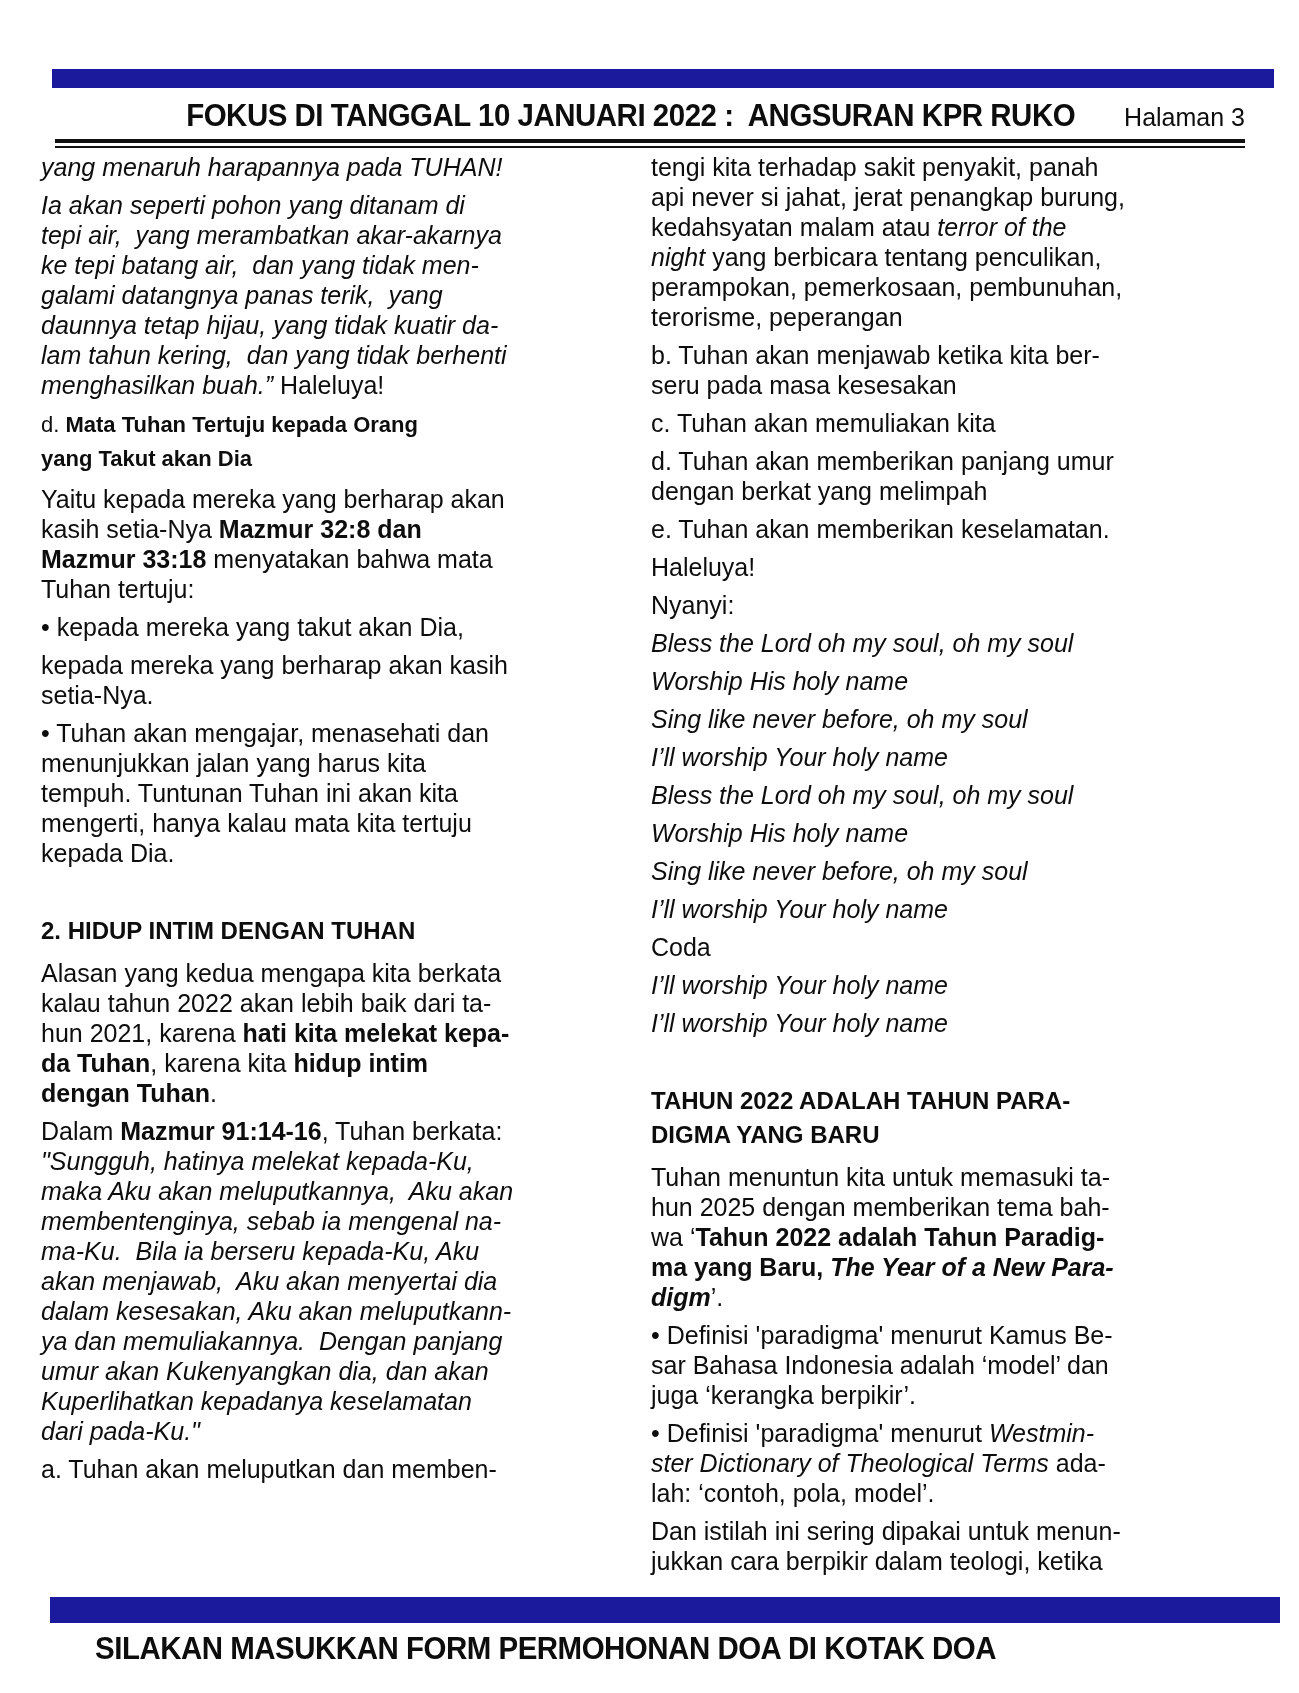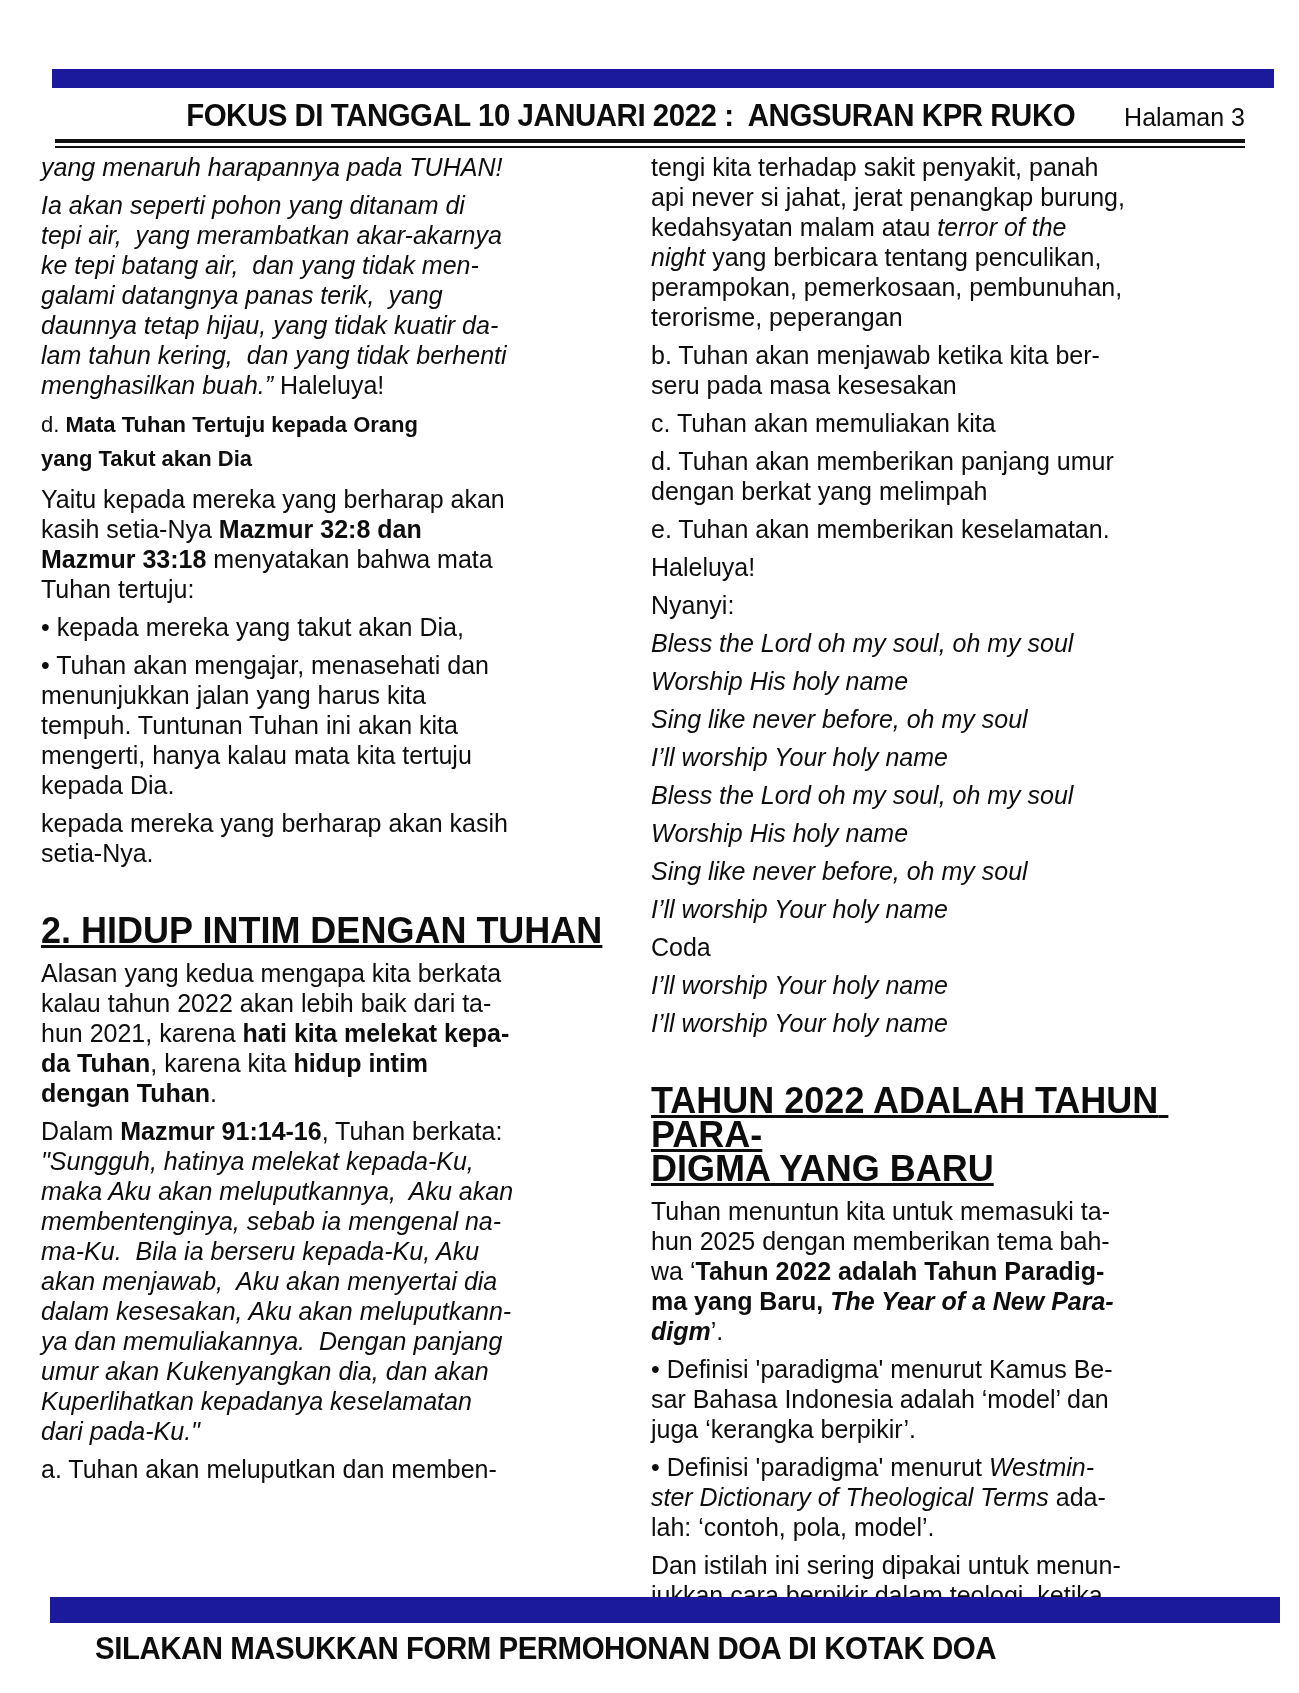--- a/index.html
+++ b/index.html
@@ -31,21 +31,21 @@
   .columns {
     position:absolute; left:41px; top:152px; width:1203px;
     display:flex; gap:44px; align-items:flex-start;
   }
   .col-left  { width:566px; }
   .col-right { width:593px; }
   .para, .h2, .h3 {
     margin:0 0 8px 0; font-size:25px; line-height:30px;
     white-space:pre-wrap;
   }
-  .h2 { font-weight:bold; font-size:36px; line-height:34px; margin:4px 0 10px 0;text-decoration:underline; }
+  .h2 { font-weight:bold; font-size:24px; line-height:34px; margin:4px 0 10px 0; }
   .h3 { font-size:22px; line-height:34px; margin:4px 0 8px 0; }
   .h3 .bd { font-weight:bold; }
   .it { font-style:italic; }
   .bd { font-weight:bold; }
   .bdit { font-weight:bold; font-style:italic; }
   .vgap { height:34px; }
   .footer-bar {
     position:absolute; left:50px; top:1597px; width:1230px; height:26px;
     background:#1b1a9c;
   }
@@ -78,27 +78,27 @@
 daunnya tetap hijau, yang tidak kuatir da-
 lam tahun kering,  dan yang tidak berhenti
 menghasilkan buah.” </span><span>Haleluya!</span></p>
       <p class="h3"><span>d. </span><span class="bd">Mata Tuhan Tertuju kepada Orang
 yang Takut akan Dia</span></p>
       <p class="para"><span>Yaitu kepada mereka yang berharap akan
 kasih setia-Nya </span><span class="bd">Mazmur 32:8 dan
 Mazmur 33:18</span><span> menyatakan bahwa mata
 Tuhan tertuju:</span></p>
       <p class="para"><span>• kepada mereka yang takut akan Dia,</span></p>
+      <p class="para"><span>kepada mereka yang berharap akan kasih
+setia-Nya.</span></p>
       <p class="para"><span>• Tuhan akan mengajar, menasehati dan
 menunjukkan jalan yang harus kita
 tempuh. Tuntunan Tuhan ini akan kita
 mengerti, hanya kalau mata kita tertuju
 kepada Dia.</span></p>
-      <p class="para"><span>kepada mereka yang berharap akan kasih
-setia-Nya.</span></p>
       <div class="vgap"></div>
       <p class="h2"><span class="bd">2. HIDUP INTIM DENGAN TUHAN</span></p>
       <p class="para"><span>Alasan yang kedua mengapa kita berkata
 kalau tahun 2022 akan lebih baik dari ta-
 hun 2021, karena </span><span class="bd">hati kita melekat kepa-
 da Tuhan</span><span>, karena kita </span><span class="bd">hidup intim
 dengan Tuhan</span><span>.</span></p>
       <p class="para"><span>Dalam </span><span class="bd">Mazmur 91:14-16</span><span>, Tuhan berkata:
 </span><span class="it">"Sungguh, hatinya melekat kepada-Ku,
 maka Aku akan meluputkannya,  Aku akan

